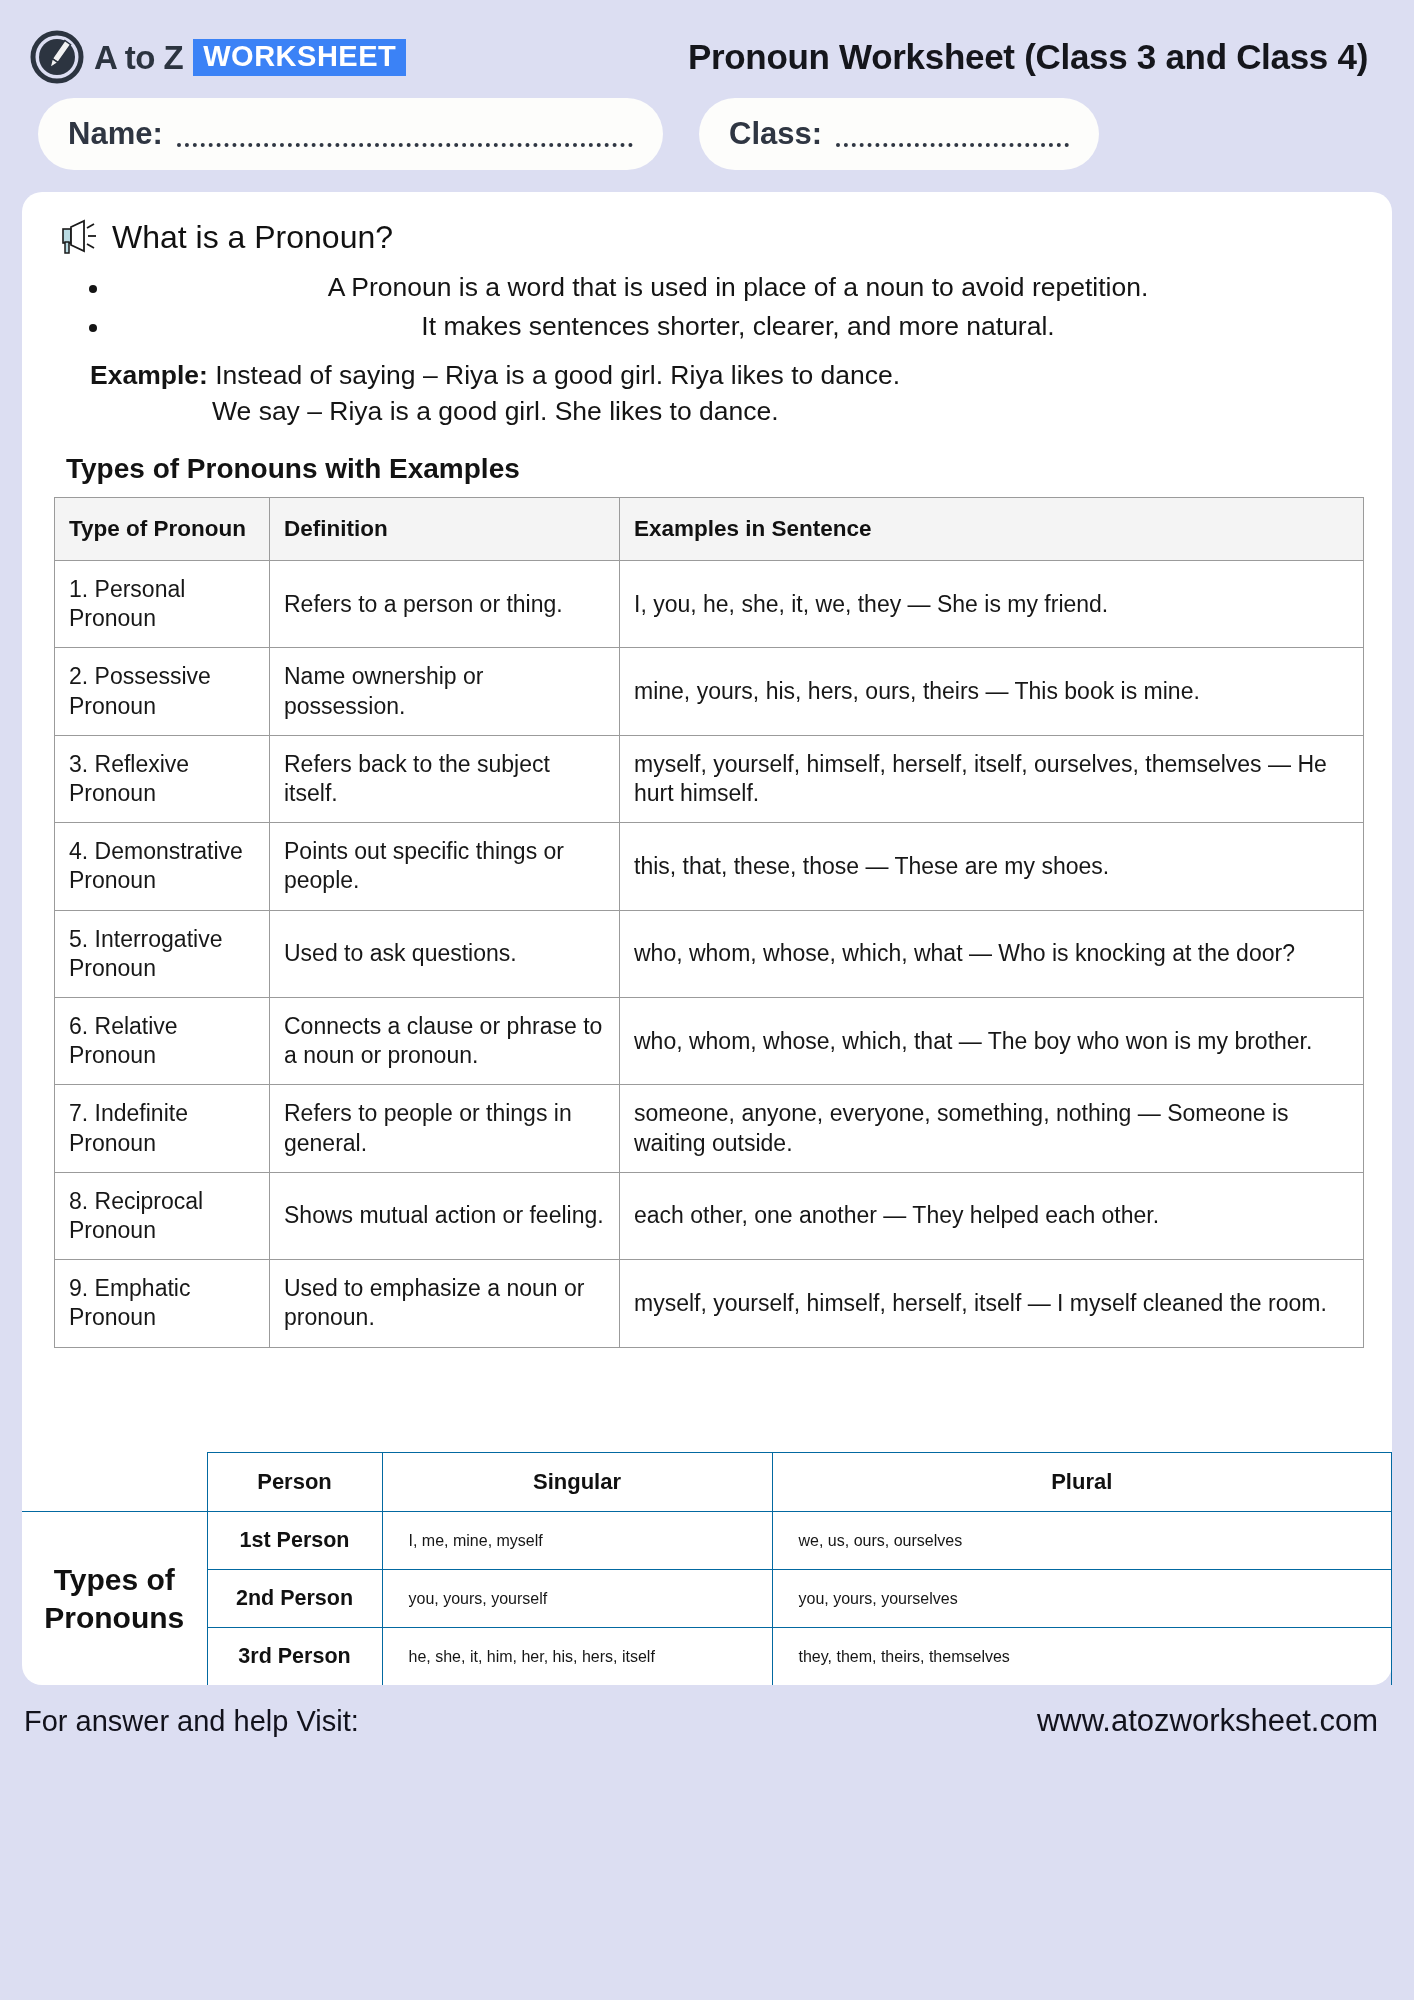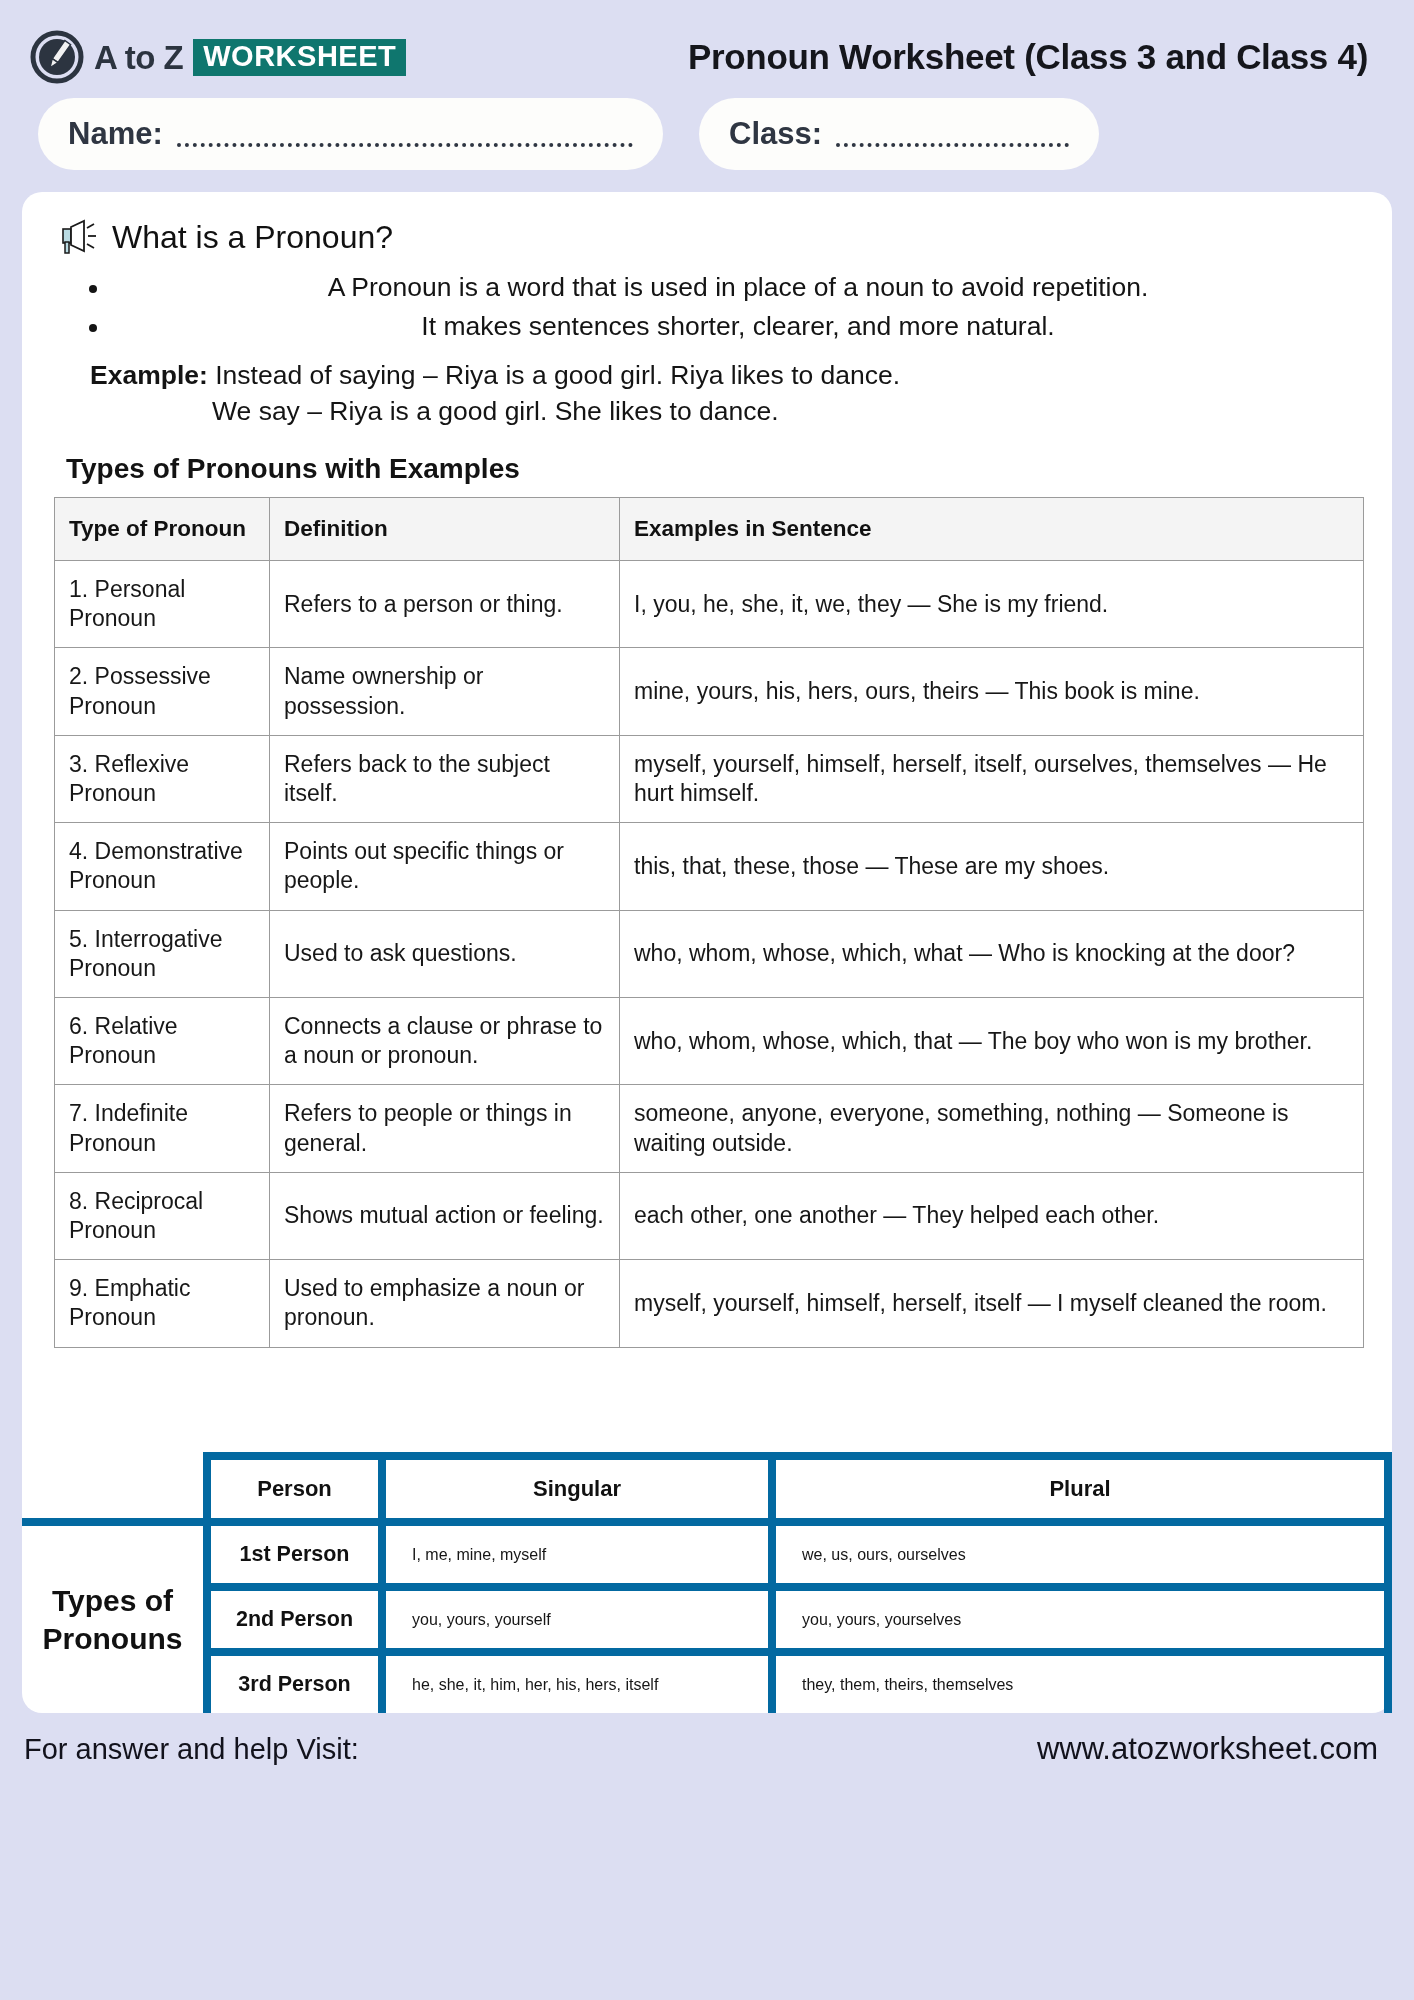--- a/index.html
+++ b/index.html
@@ -44,21 +44,21 @@
   }
   .brand-atoz {
     font-size: 33px;
     font-weight: bold;
     color: #2c3440;
     letter-spacing: -0.5px;
     line-height: 1;
     white-space: nowrap;
   }
   .brand-worksheet {
-    background: #0f766e;
+    background: #3b82f6;
     color: #ffffff;
     font-size: 29px;
     font-weight: bold;
     letter-spacing: 0.5px;
     padding: 3px 10px 5px 10px;
     line-height: 1;
     white-space: nowrap;
   }
   .page-title {
     font-size: 35px;
@@ -202,21 +202,21 @@
     border-radius: 0 0 20px 20px;
     padding: 0;
     box-sizing: border-box;
   }
   table.persons {
     width: 100%;
     border-collapse: collapse;
     table-layout: fixed;
   }
   table.persons td, table.persons th {
-    border: 8px solid #0369a1;
+    border: 1px solid #0369a1;
     box-sizing: border-box;
   }
   table.persons thead th {
     font-size: 22px;
     font-weight: bold;
     text-align: center;
     color: #111;
     padding: 16px 6px;
   }
   table.persons thead th.blank {

